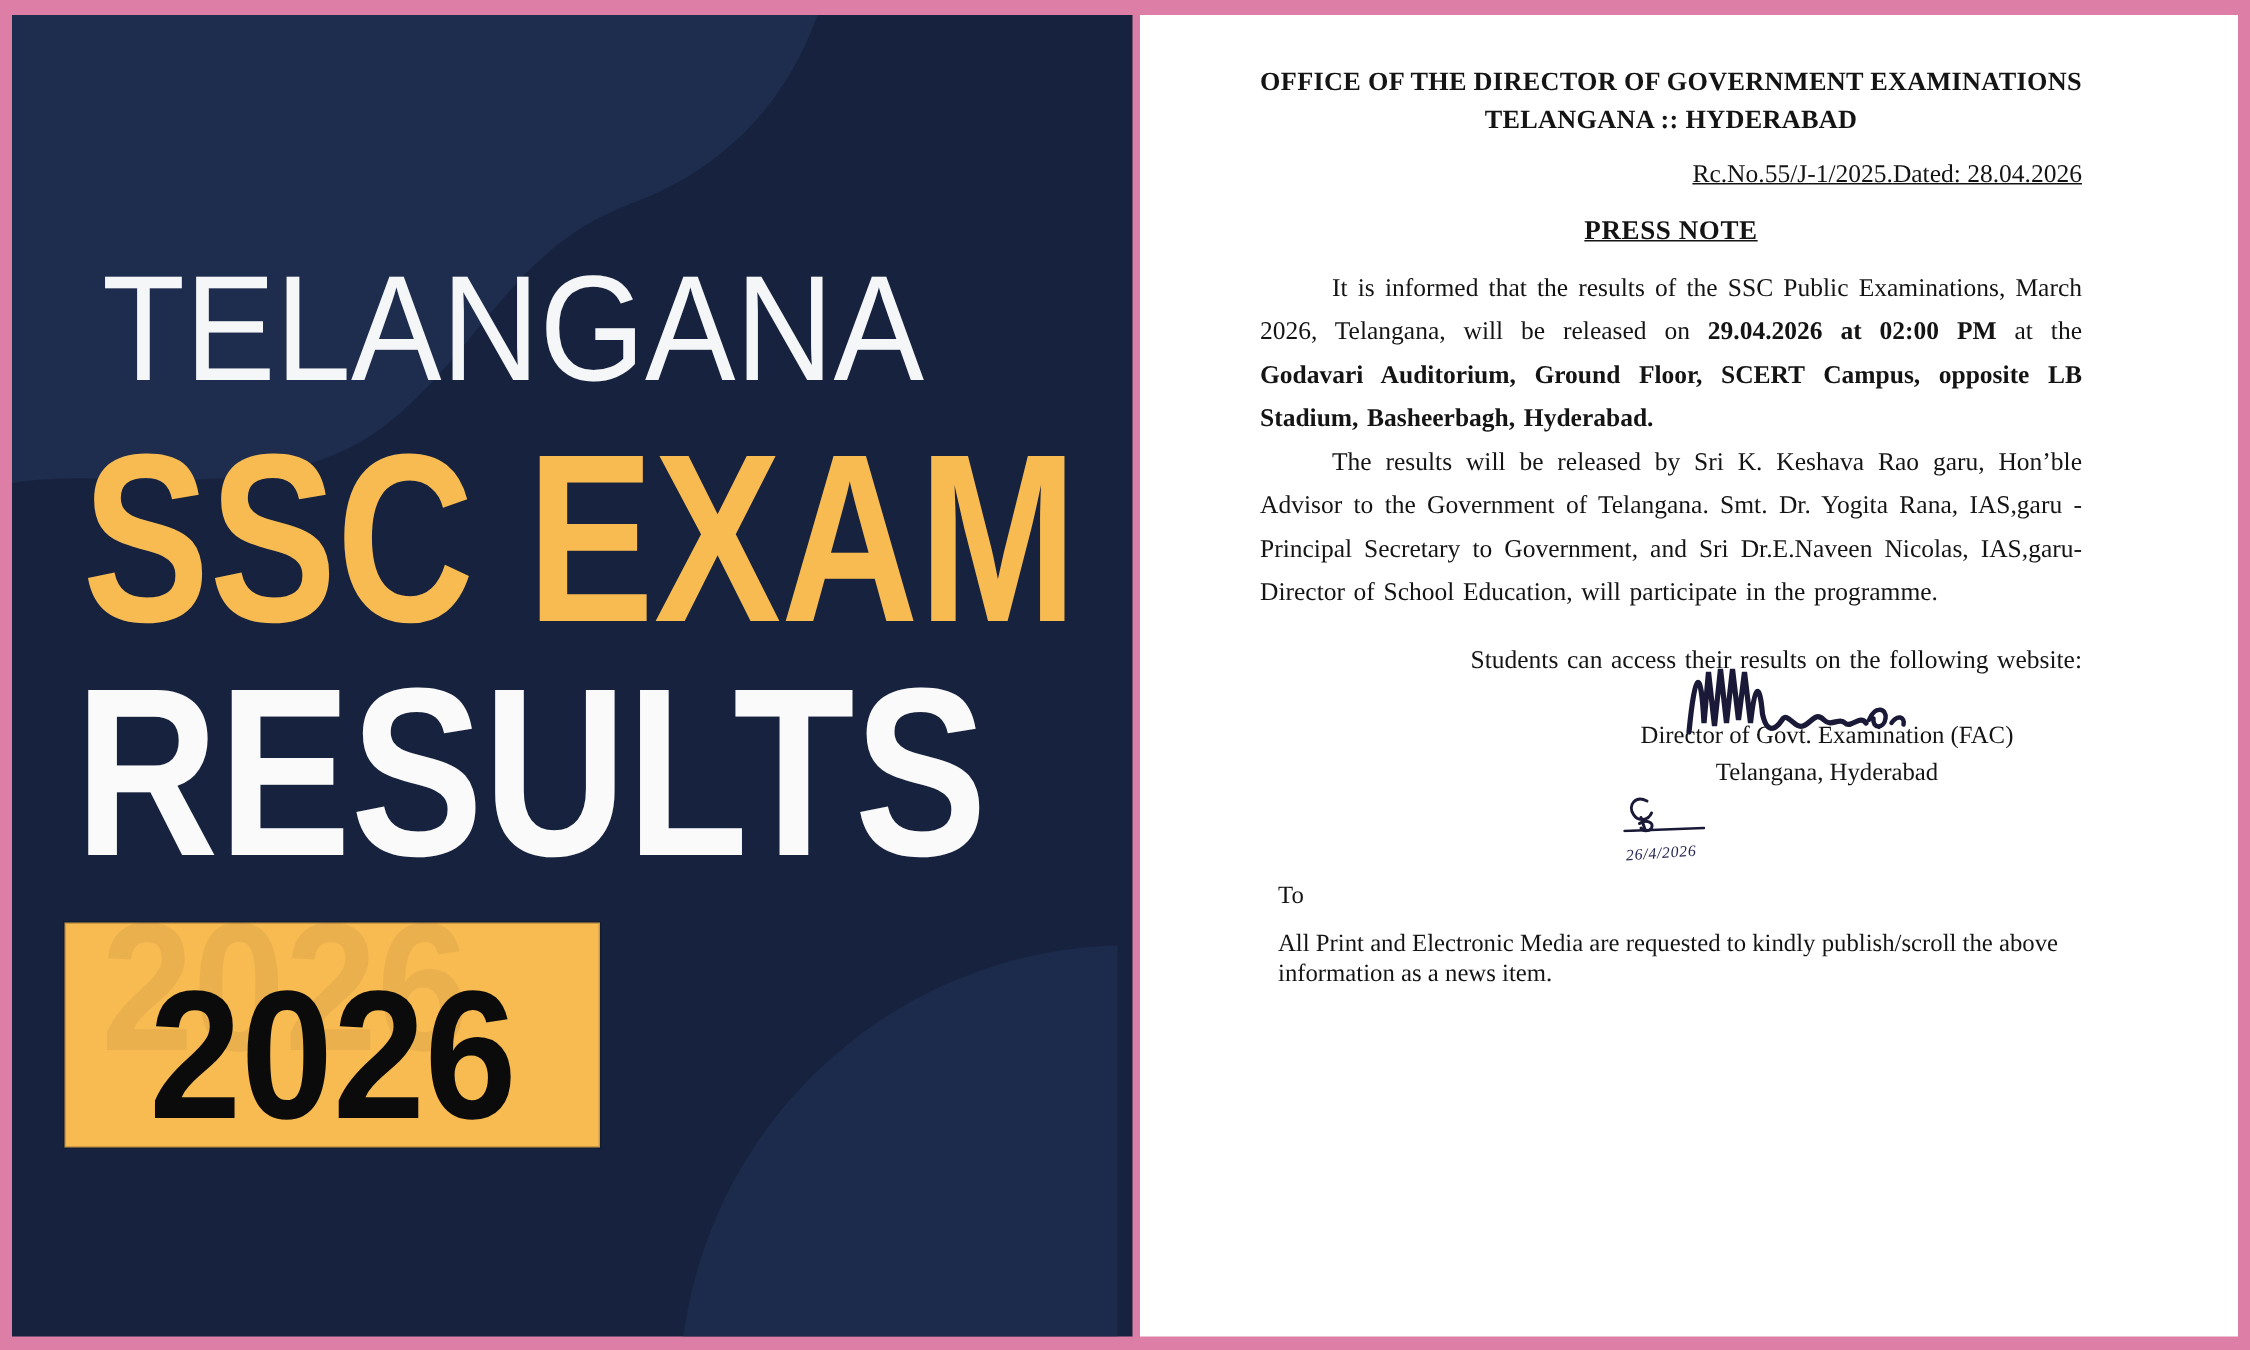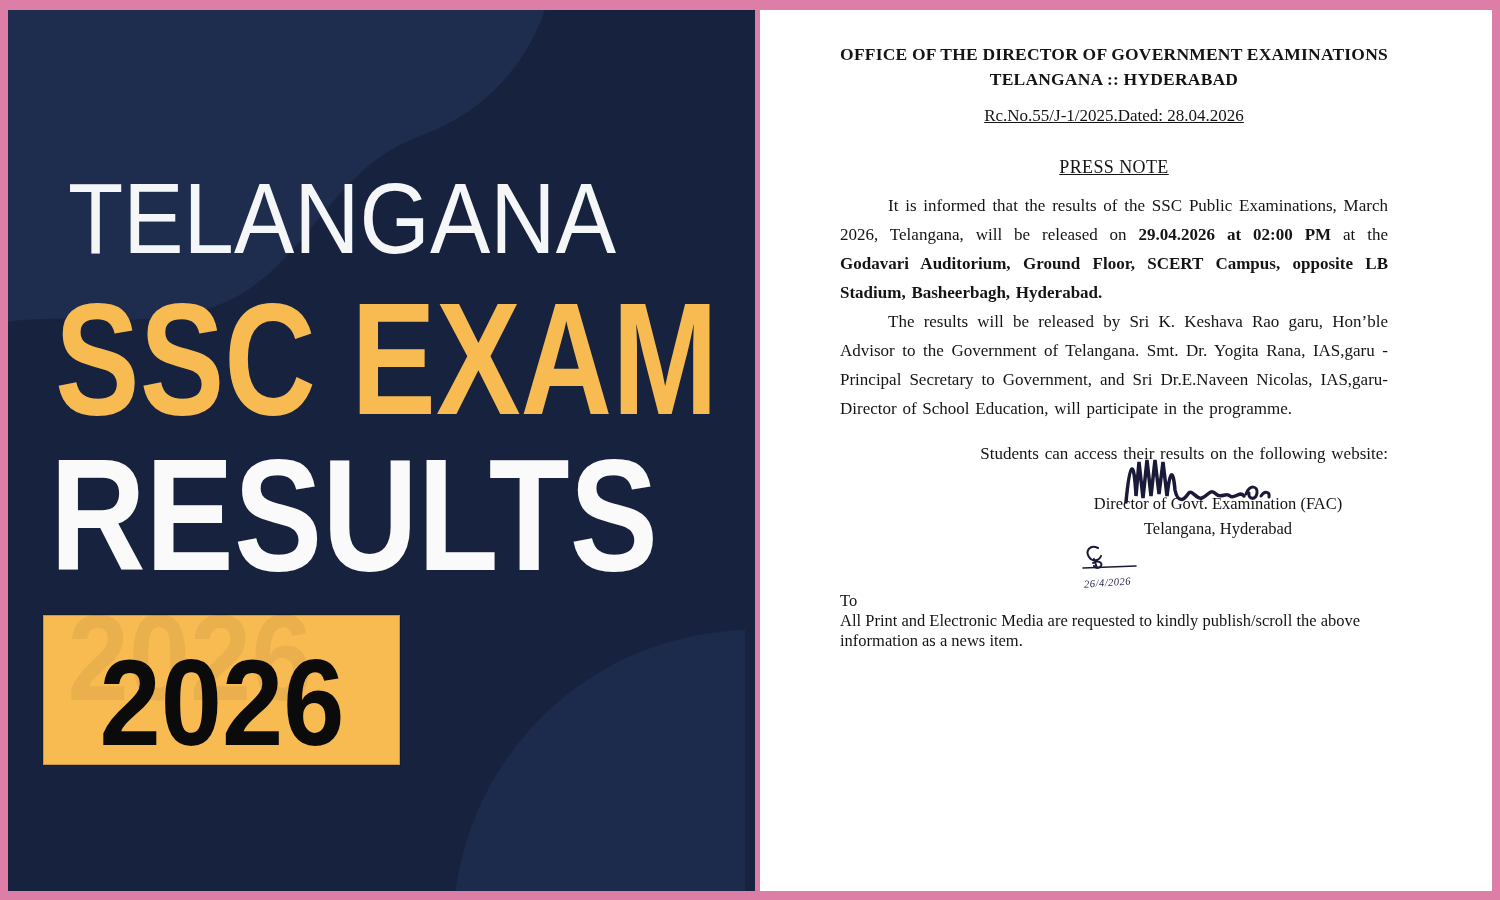--- a/index.html
+++ b/index.html
@@ -15,41 +15,41 @@
   }
   .poster svg { display:block; width:737px; height:881px; }
   .poster text { font-family:"Liberation Sans", sans-serif; }
   
   .doc {
     position:absolute; left:760px; top:10px; width:732px; height:881px;
     background:#FFFFFF; color:#141414;
   }
   .doc-inner { padding:14px 104px 0 80px; }
   .office-header { text-align:center; font-weight:bold; font-size:17.5px; line-height:1.4; letter-spacing:0.2px;margin-top:18px; }
-  .ref-row { display:flex; justify-content:center; margin-top:15px; font-size:17px; }
+  .ref-row { display:flex; justify-content:flex-end; margin-top:15px; font-size:17px; }
   .underlined { text-decoration:underline; }
-  .press-note { text-align:center; font-weight:normal; font-size:18px; margin-top:31px; letter-spacing:0.4px; }
+  .press-note { text-align:center; font-weight:bold; font-size:18px; margin-top:17px; letter-spacing:0.4px; }
   .press-note span { text-decoration:underline; }
   .bodytext { font-size:17px; line-height:29px; word-spacing:1.5px; }
   .para { margin:0; text-align:justify; text-indent:48px; }
   .para-first { margin-top:13px; }
   .students-line { margin:16px 0 0 0; text-indent:0; text-align:right; }
   .weblink { margin:0; line-height:30px; font-size:17px; text-decoration:underline; cursor:pointer; }
   .weblist { margin-top:15px; }
   .meeseva-label { margin:6px 0 0 0; font-weight:bold; font-size:17.5px; line-height:30px; }
   .send-line { margin:0; font-size:17px; line-height:29px; text-align:left; }
   
   .sig-block { position:relative; width:340px; margin:24px 0 0 auto; text-align:center; font-size:16.5px; line-height:1.5; }
   .sig-scribble { position:absolute; left:70px; top:-42px; width:200px; height:62px; }
   .sig-initial-wrap { text-align:left; padding-left:34px; margin-top:1px; height:46px; }
   .initial-svg { display:block; width:70px; height:26px; }
   .hand-date { display:inline-block; font-size:10.5px; font-style:italic; color:#232350; transform:rotate(-4deg); letter-spacing:0.5px; margin-left:2px; }
   
   .doc-footer { margin-top:2px; font-size:16.5px; line-height:20px; }
-  .doc-footer p { margin:0; }
+  .doc-footer p { margin:12px; }
   .ink { stroke:#1A1A38; fill:none; stroke-linecap:round; }
 </style>
 </head>
 <body>
 
 <div class="stage">
 
   <section class="poster">
     <svg viewBox="0 0 737 881">
 

